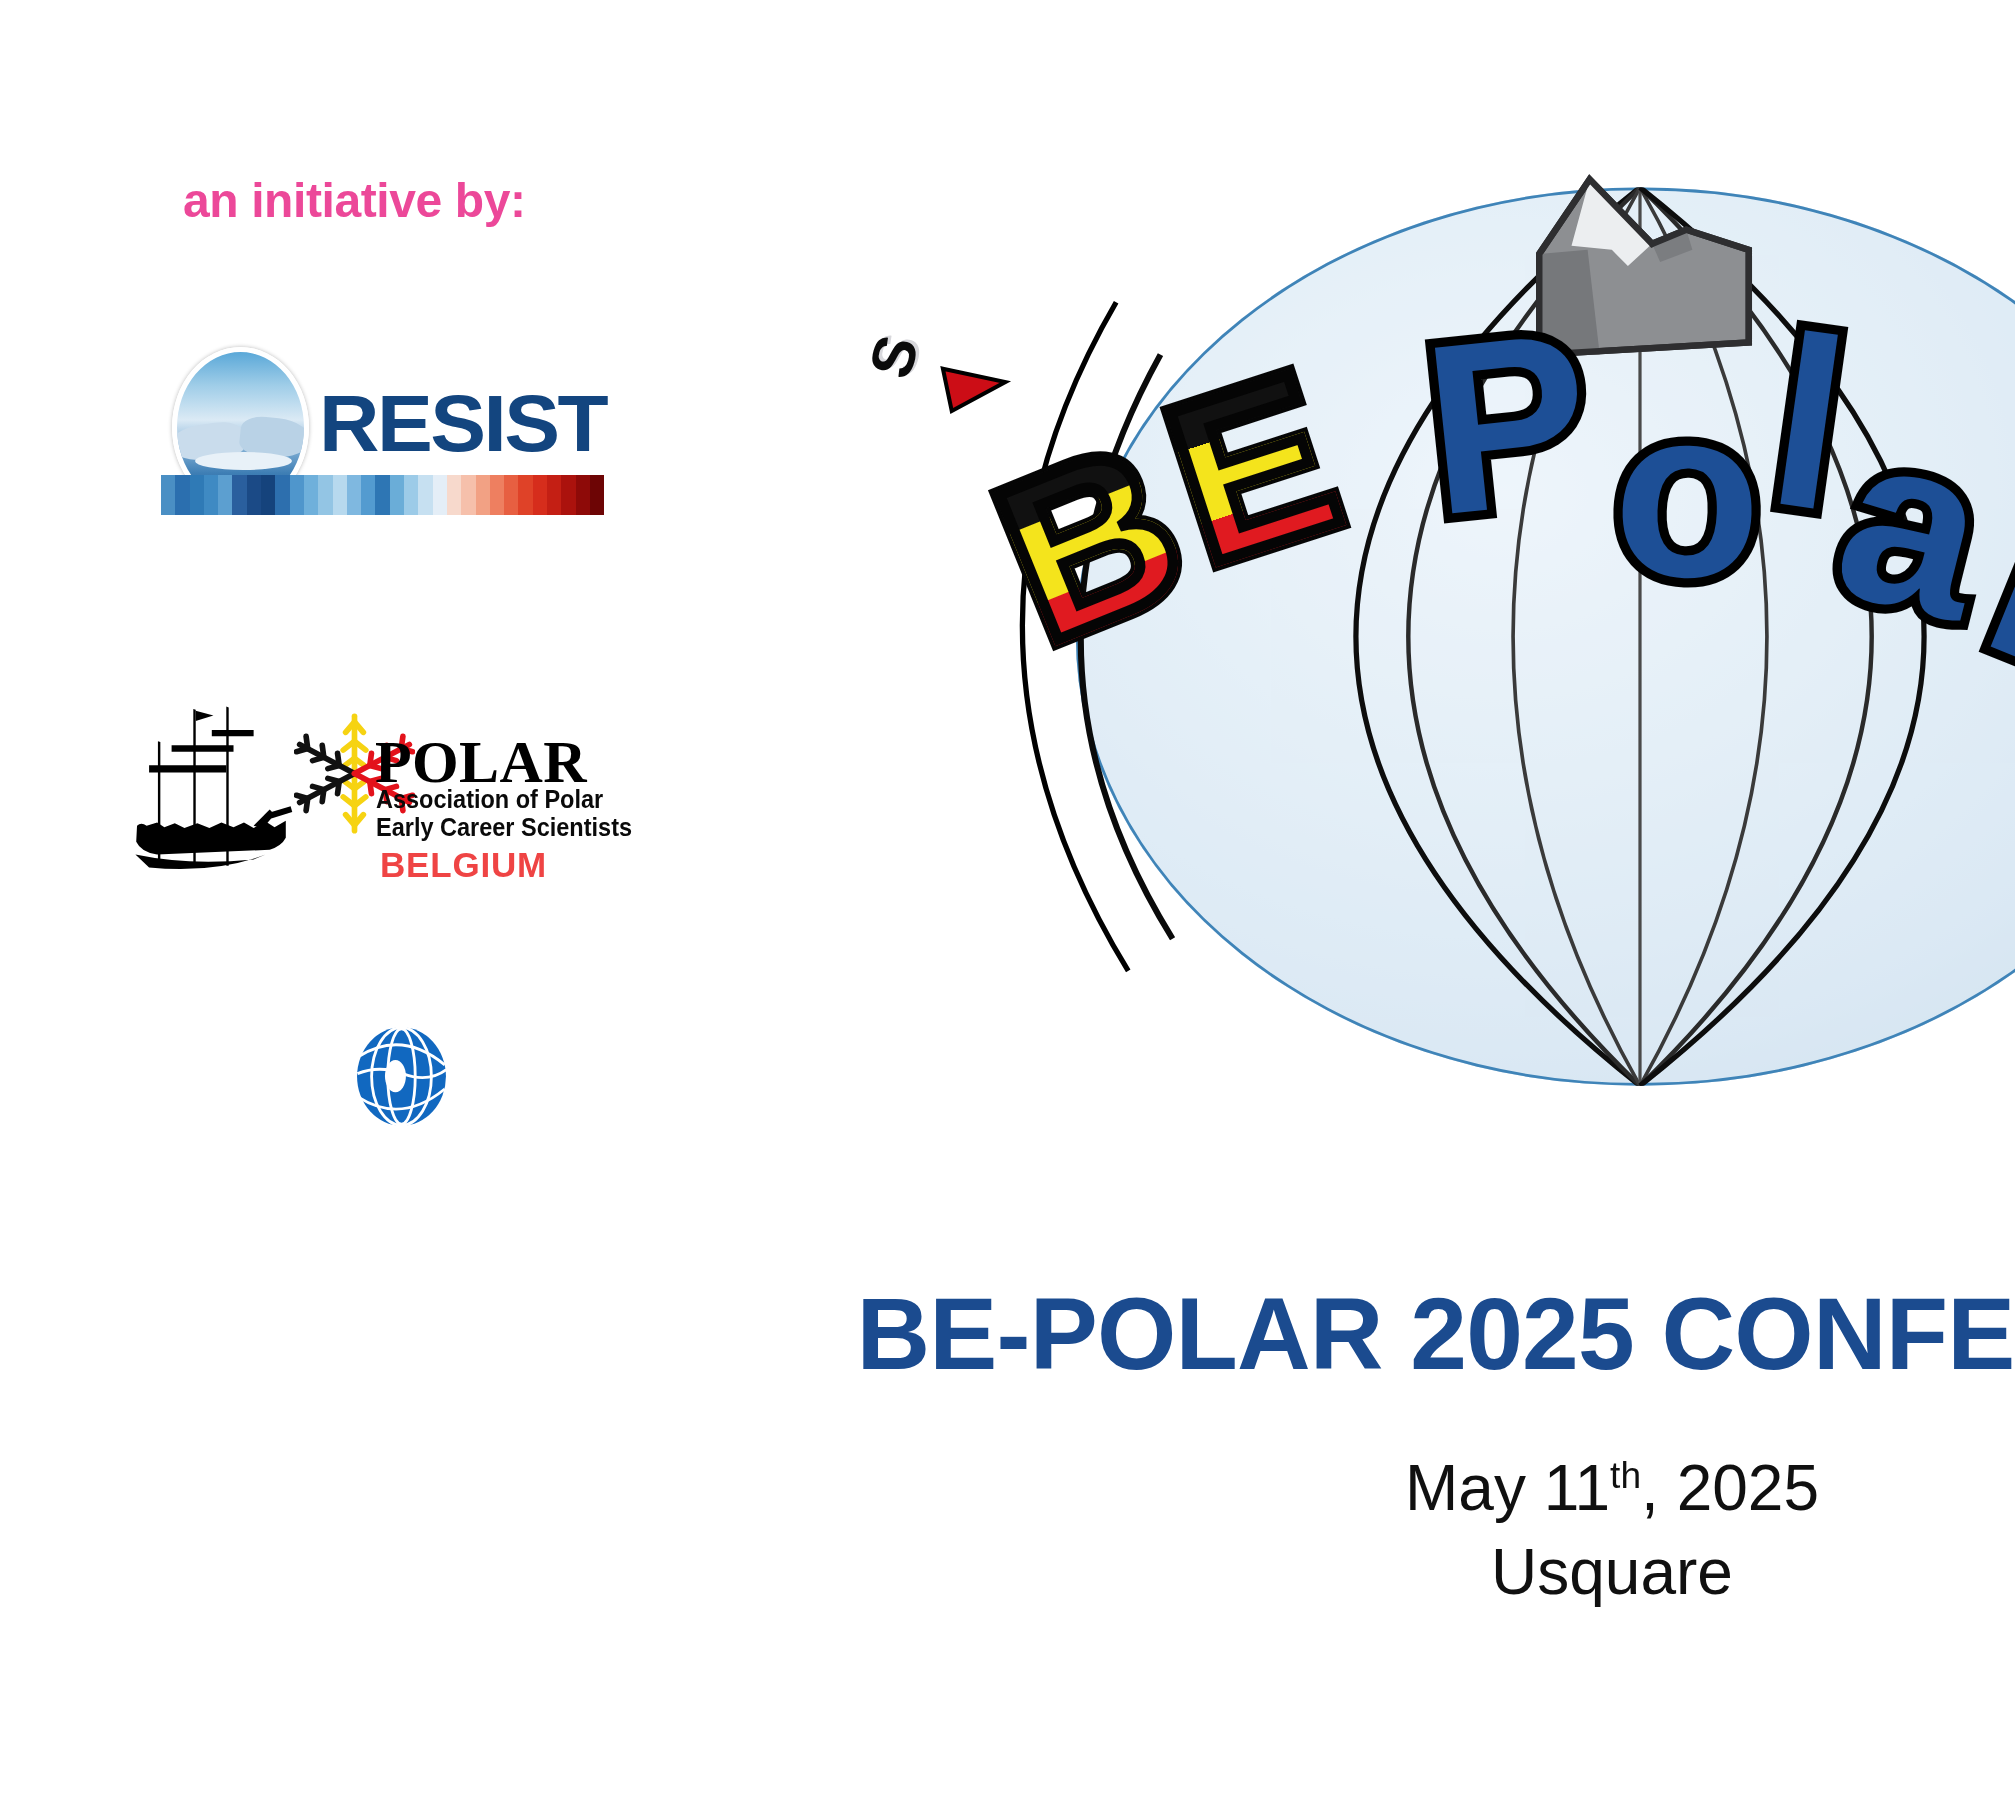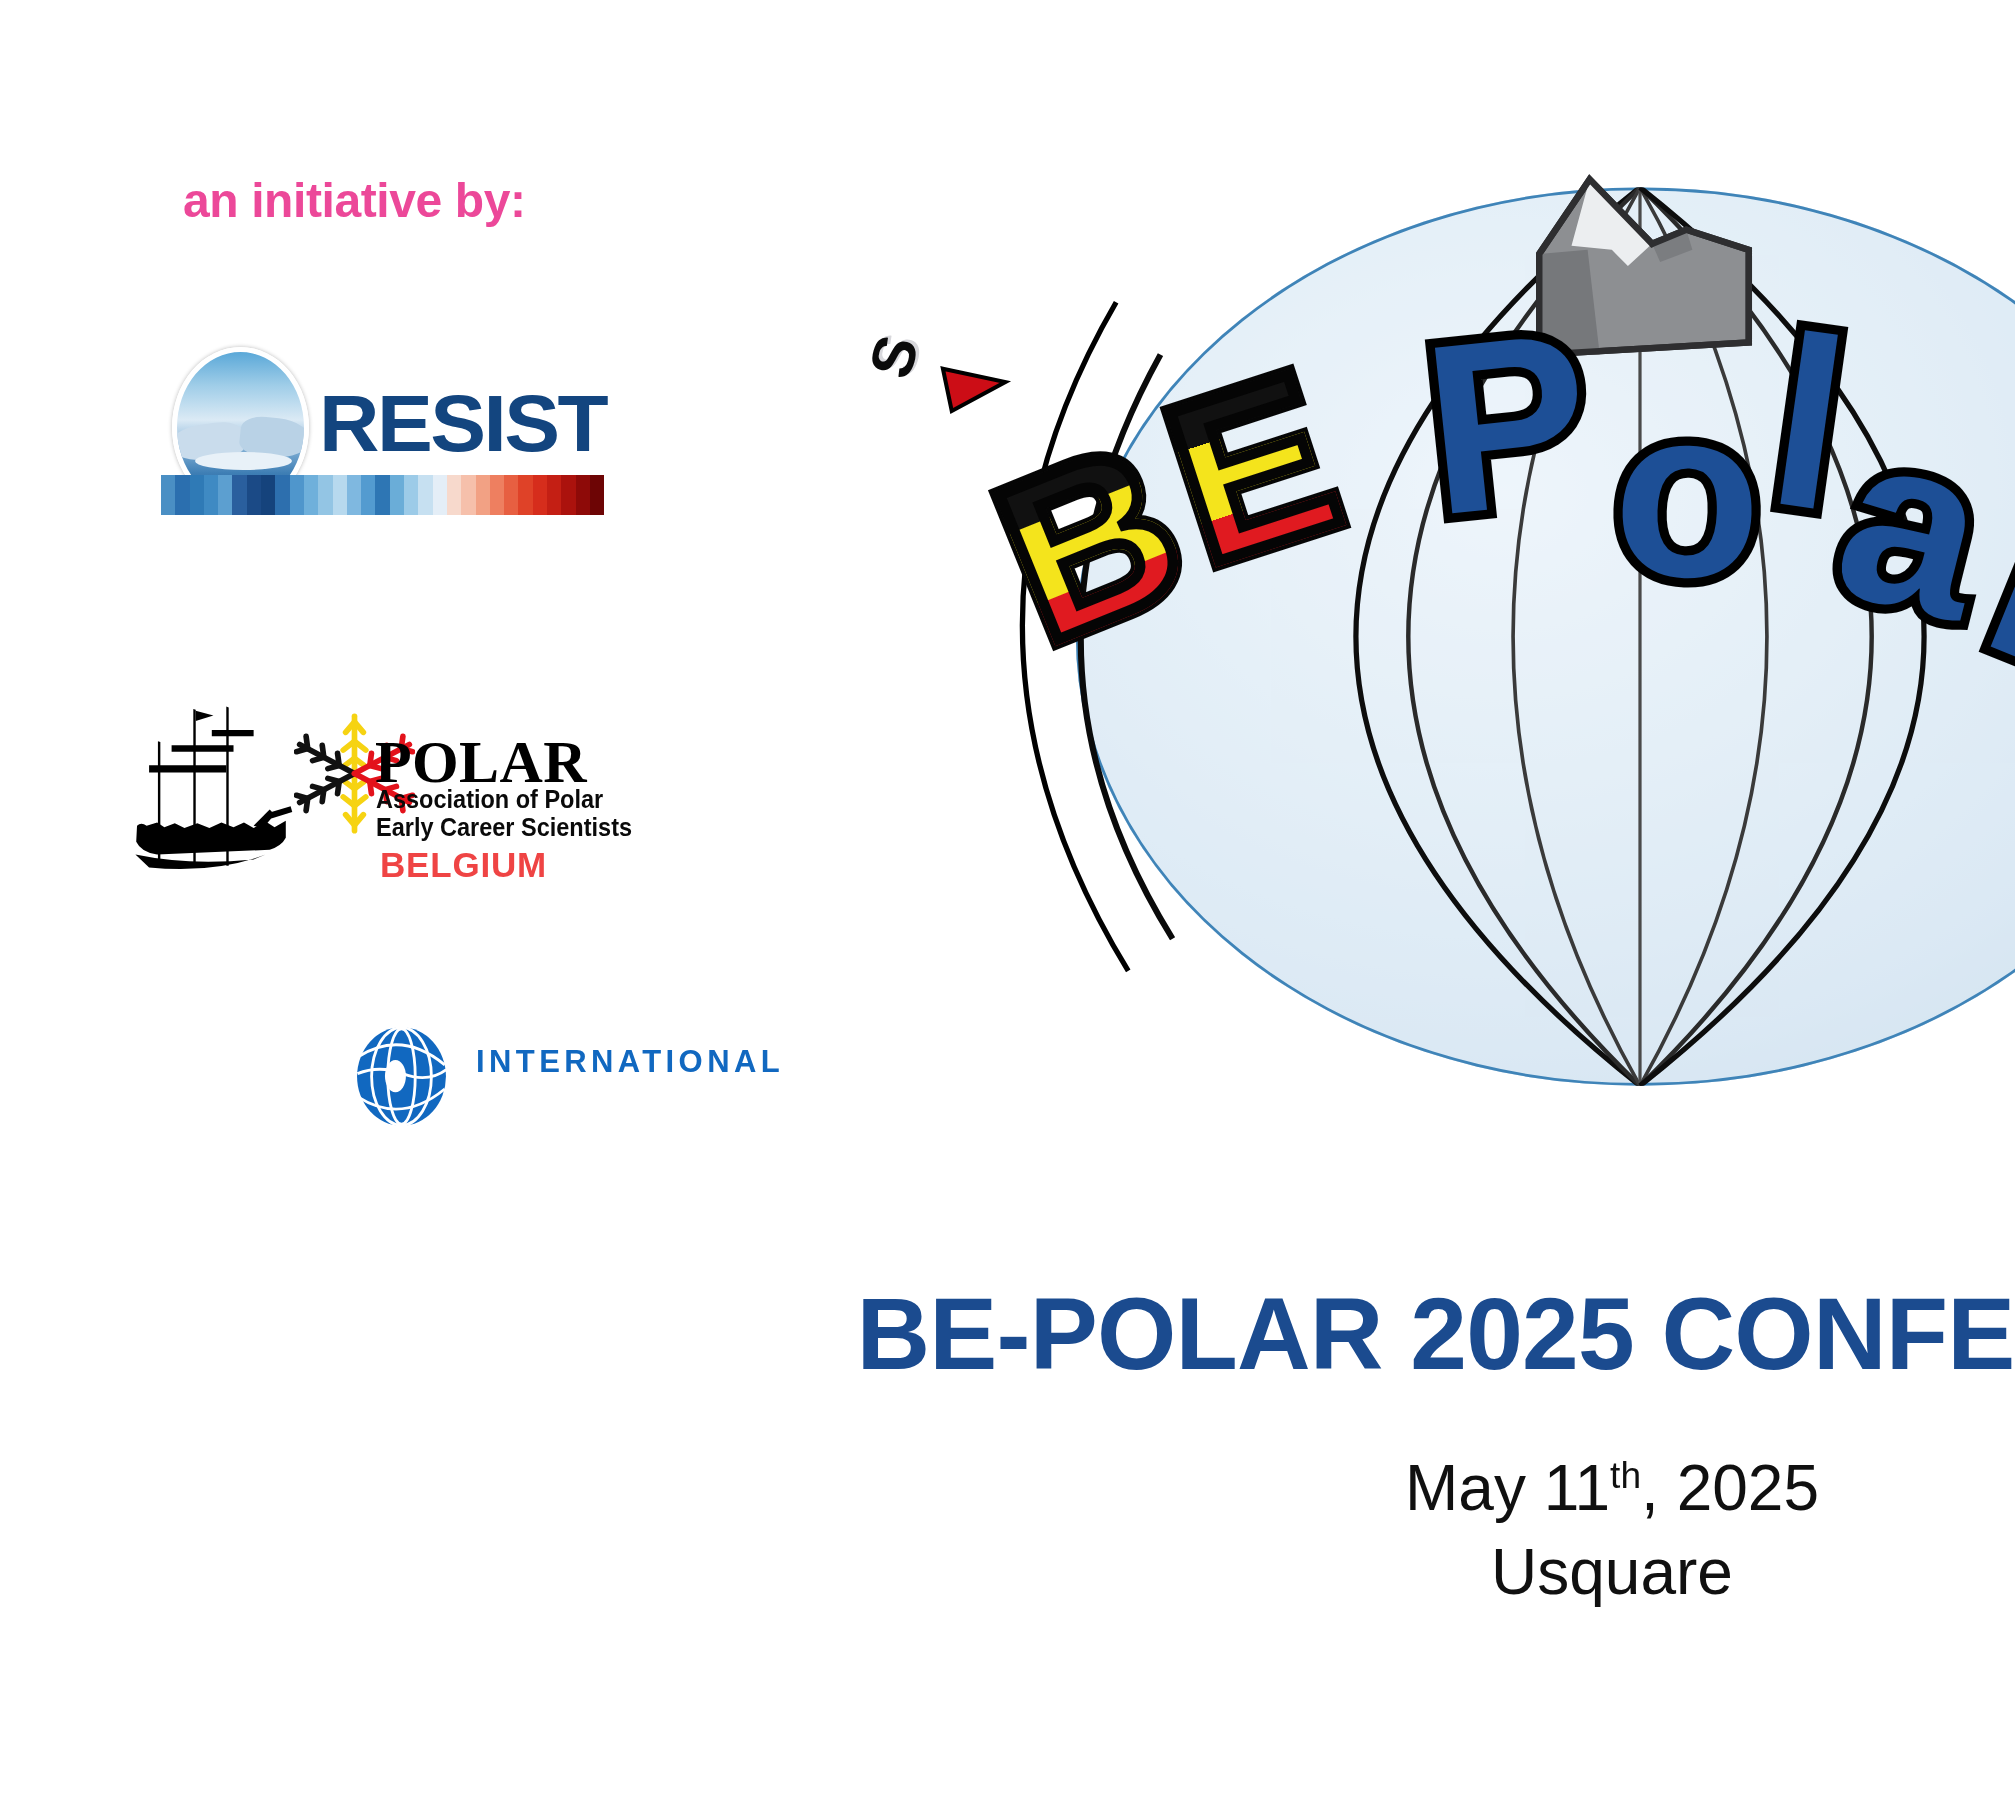--- a/index.html
+++ b/index.html
@@ -308,21 +308,20 @@
     <g fill="none" stroke="#ffffff" stroke-width="7">
       <ellipse cx="115" cy="125" rx="34" ry="118"></ellipse>
       <ellipse cx="115" cy="125" rx="74" ry="121"></ellipse>
       <path d="M8 76 Q115 8 222 96"></path>
       <path d="M8 176 Q115 244 222 156"></path>
       <path d="M6 118 Q60 96 118 118 Q180 142 226 108"></path>
     </g>
     <ellipse cx="100" cy="124" rx="26" ry="40" fill="#ffffff"></ellipse>
   </svg>
   <div class="ipf-text">
-    <div>INTERNATIONAL</div>
   </div>
 </div>
 
 <div id="globe-graphic">
   <svg viewBox="0 0 4060 2450" preserveAspectRatio="none">
     <defs>
       <radialGradient id="sphereGrad" cx="38%" cy="34%" r="78%">
         <stop offset="0%" stop-color="#d9e9f6"></stop>
         <stop offset="45%" stop-color="#c2dbee"></stop>
         <stop offset="82%" stop-color="#aecde6"></stop>

